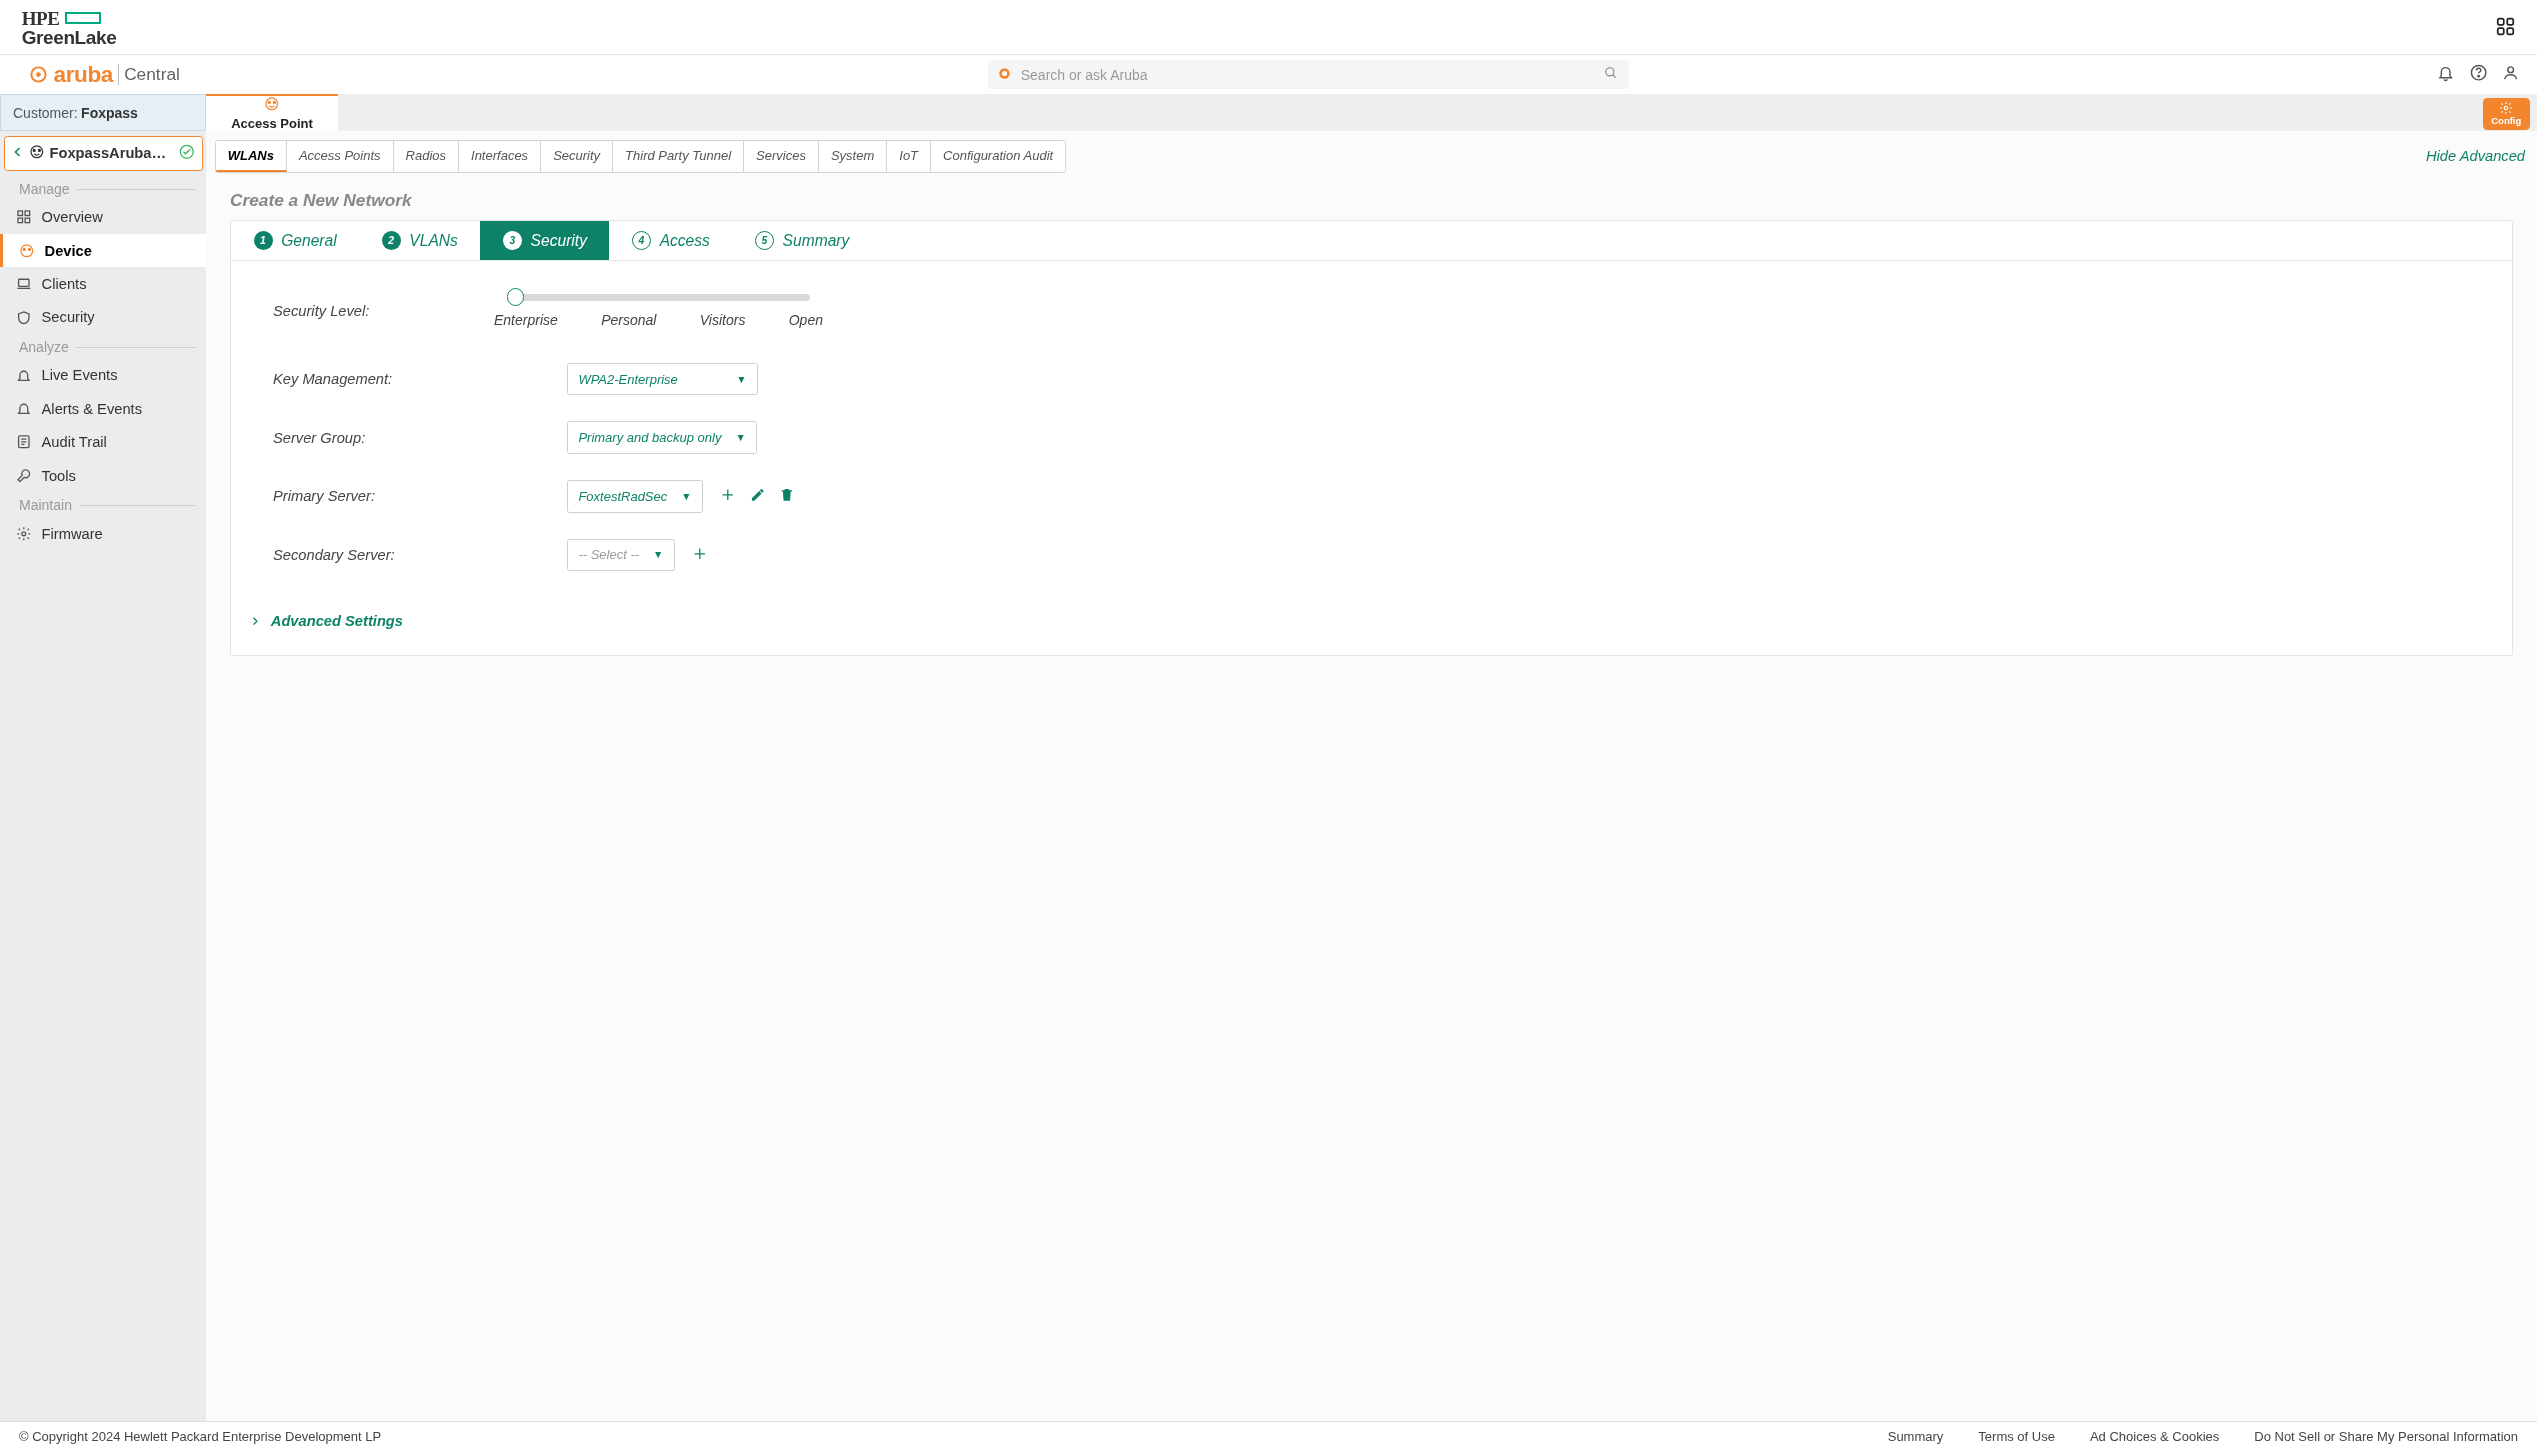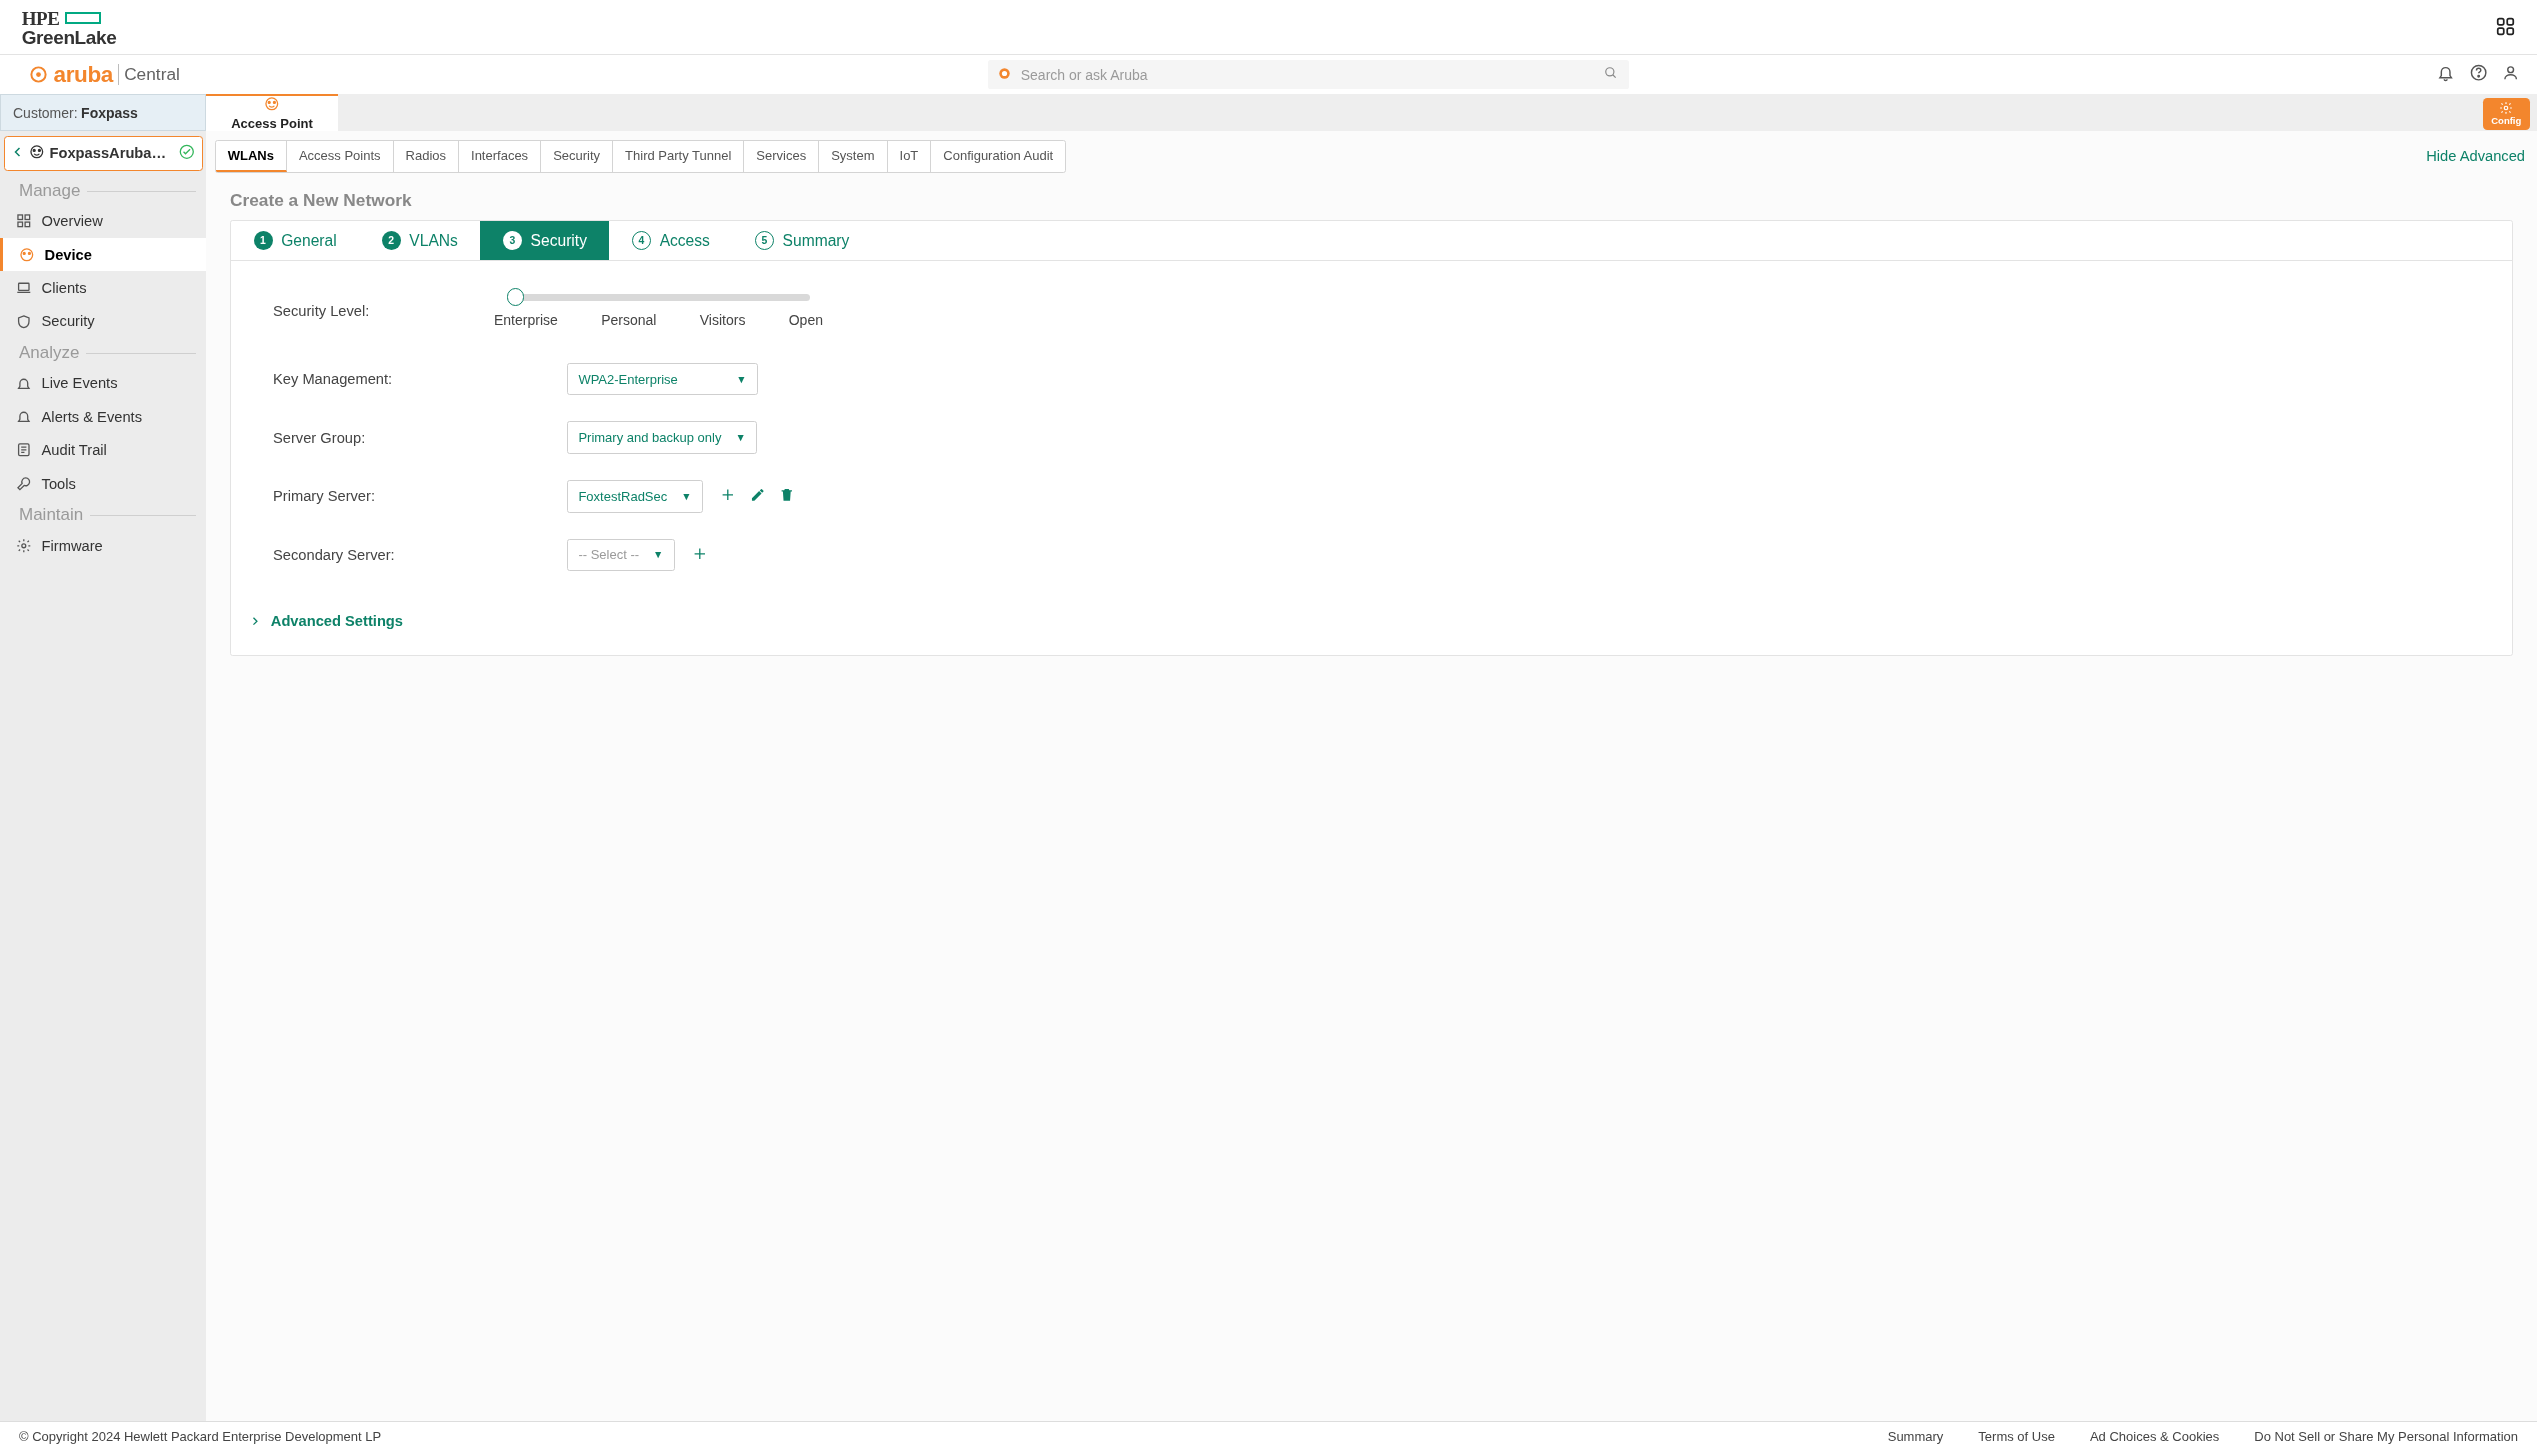--- a/index.html
+++ b/index.html
@@ -96,39 +96,40 @@
     border:1.7px solid #f3862d; border-radius:3.5px;
     background:#fff;
     display:flex; align-items:center;
     padding: 7px 7px;
     gap:5.2px;
   }
   .sb-device-sel .back { color:#0d8268; }
   .sb-device-sel .devname { font-weight:700; font-size:14.7px; white-space:nowrap; overflow:hidden; text-overflow:ellipsis; flex:1;}
   .sb-device-sel .check svg { color:#33b65b; }
   .sb-group-label {
-    color:#9a9a9a; font-size:17px; padding:5.2px 10.4px 3.5px 19px;
+    color:#9a9a9a; font-size:14px; padding:5.2px 10.4px 3.5px 19px;
     display:flex; align-items:center; gap:7px;
   }
   .sb-group-label .line { height:0.9px; background:#cfcfcf; flex:1;}
   .sb-item {
     display:flex; align-items:center; gap:10.4px;
     padding: 8.7px 10.4px 8.7px 15.6px;
     font-size:14.7px; color:#333;
     cursor:pointer;
   }
   .sb-item svg { width:15.6px; height:15.6px; color:#555;}
   .sb-item.active {
     background:#fff; border-left:3.5px solid #f3862d; font-weight:700;
     color:#000;
   }
   .sb-item.active svg { color:#f3862d;}
   .content {
     flex:1; background:#fbfbfb; position:relative; display:flex; flex-direction:column;
     min-width:0;
+    font-style:italic;
   }
   .subtabs-row {
     display:flex; align-items:center; justify-content:space-between;
     padding: 8.7px 12px 0 8.7px;
   }
   .subtabs {
     display:flex; border:0.9px solid #d4d4d4; border-radius:2.6px; overflow:hidden;
     background:#fff;
     flex-wrap:nowrap;
   }

